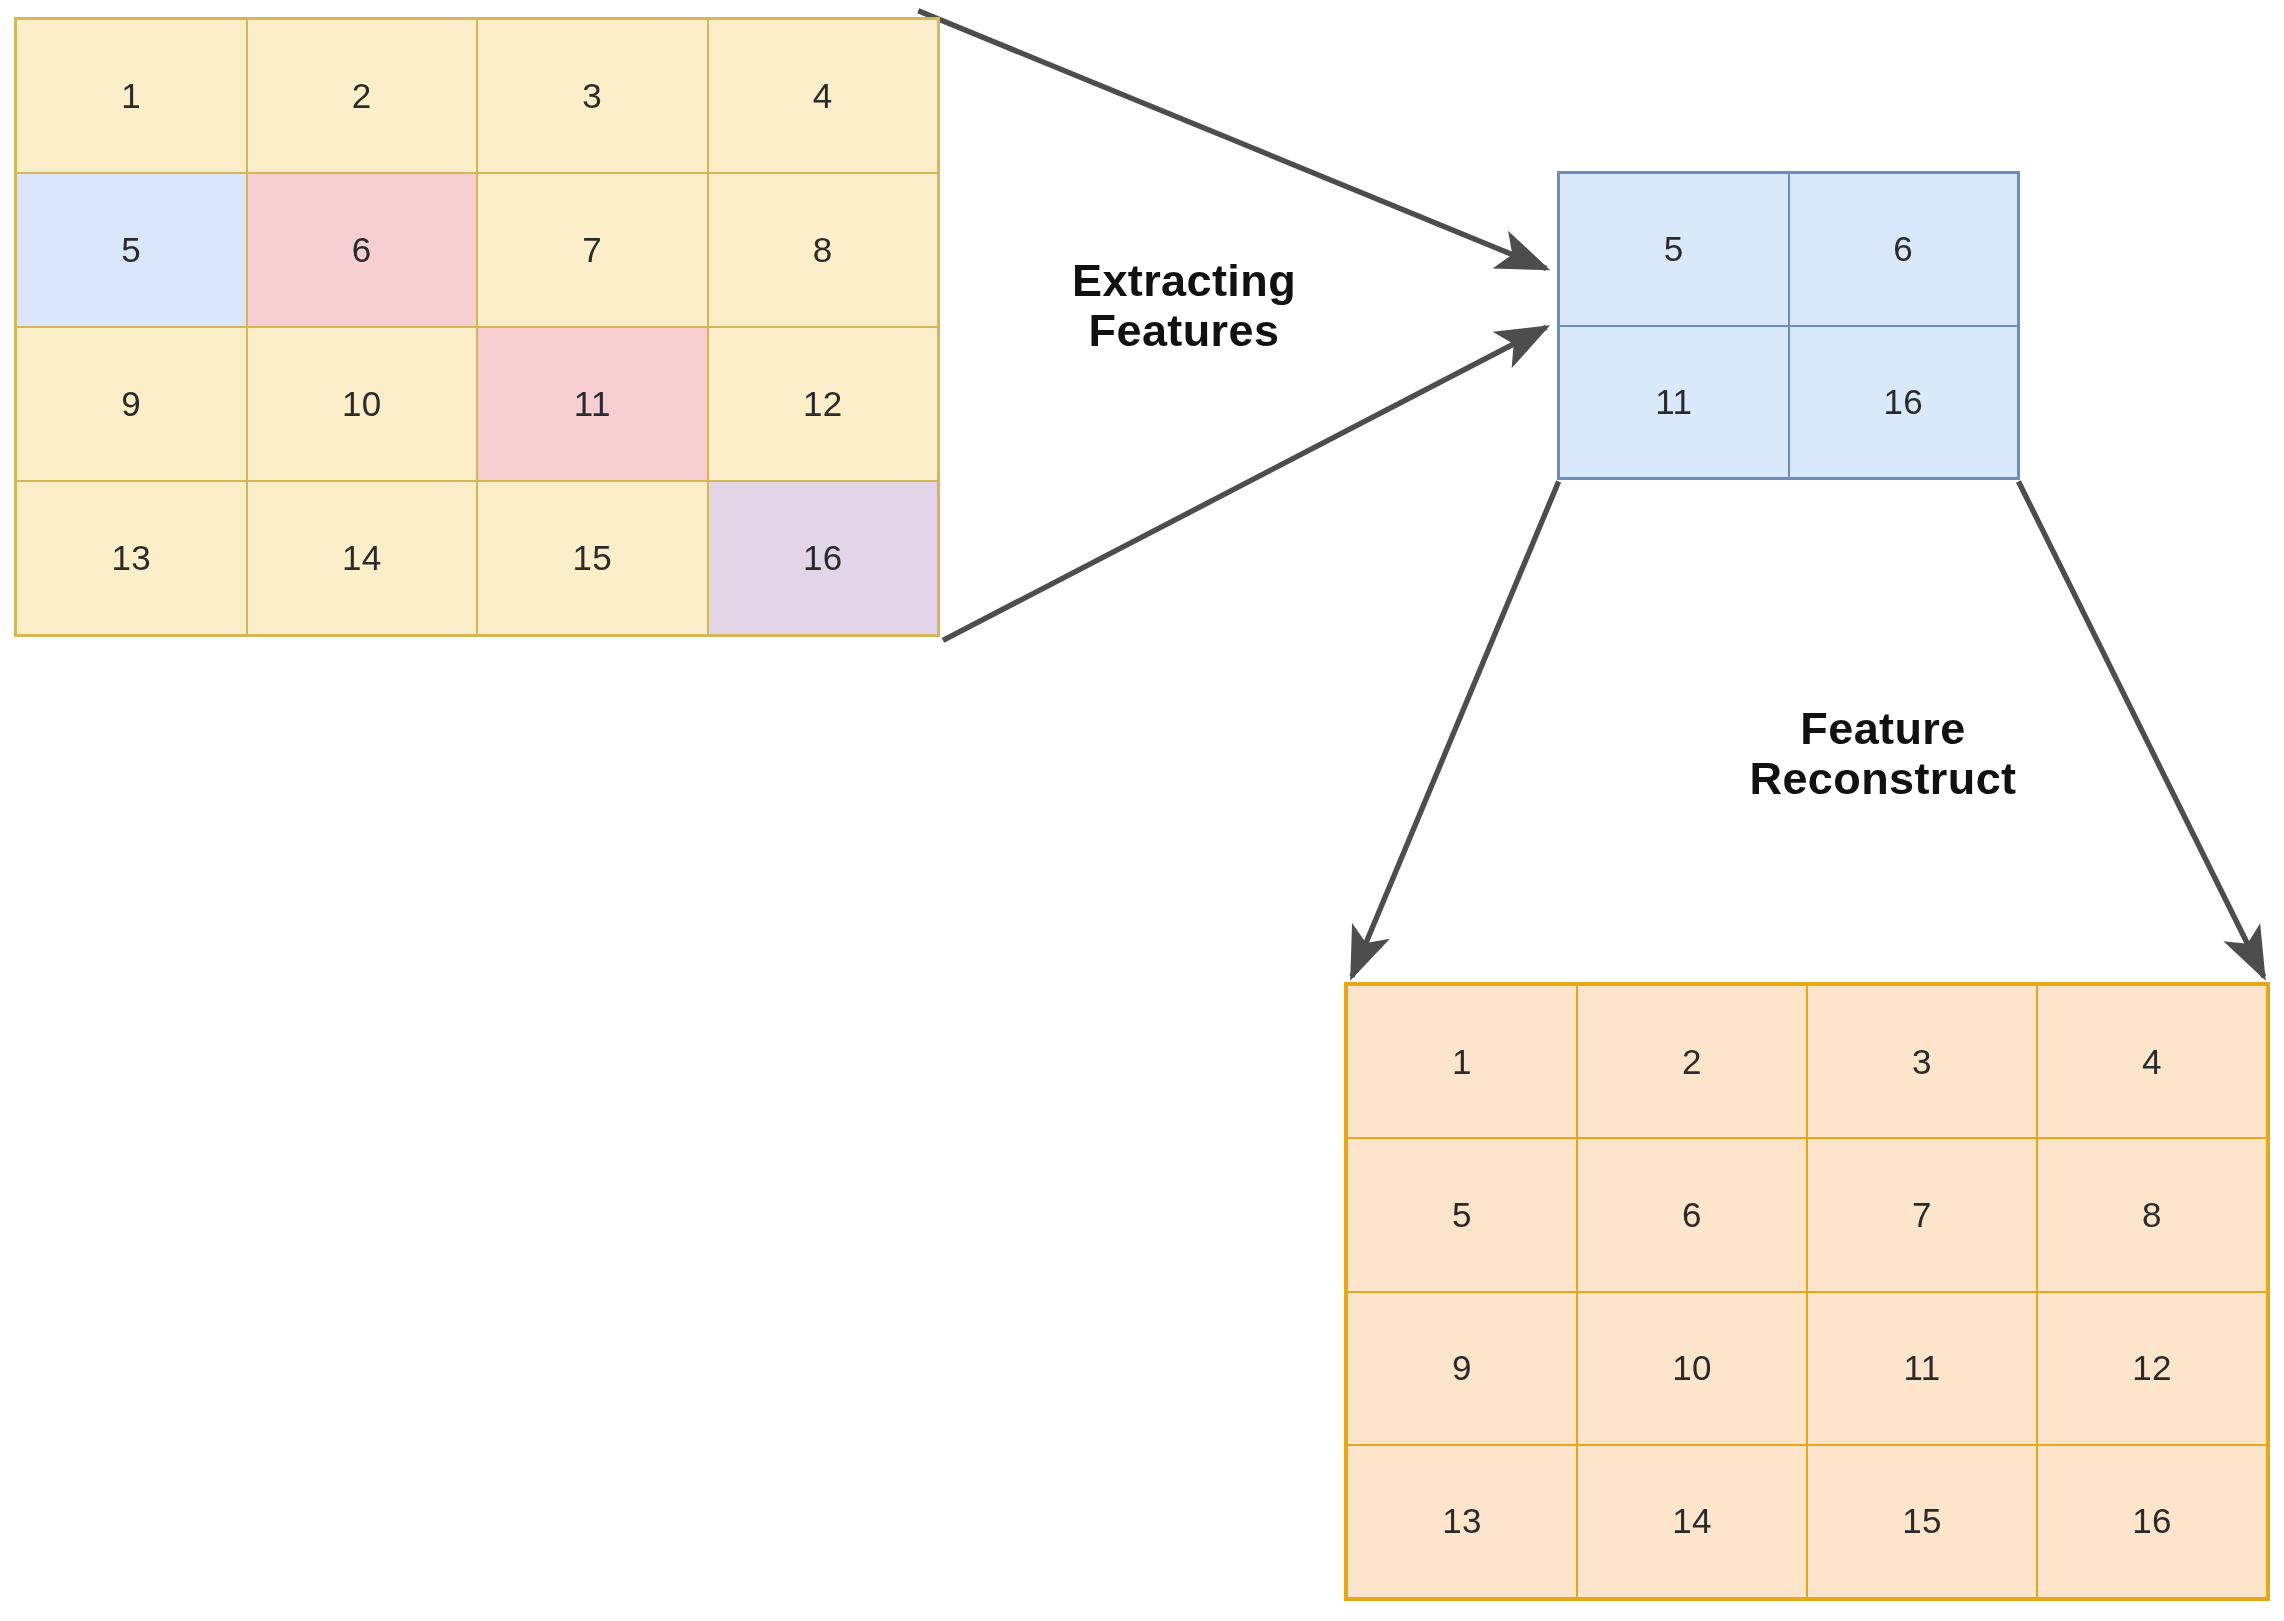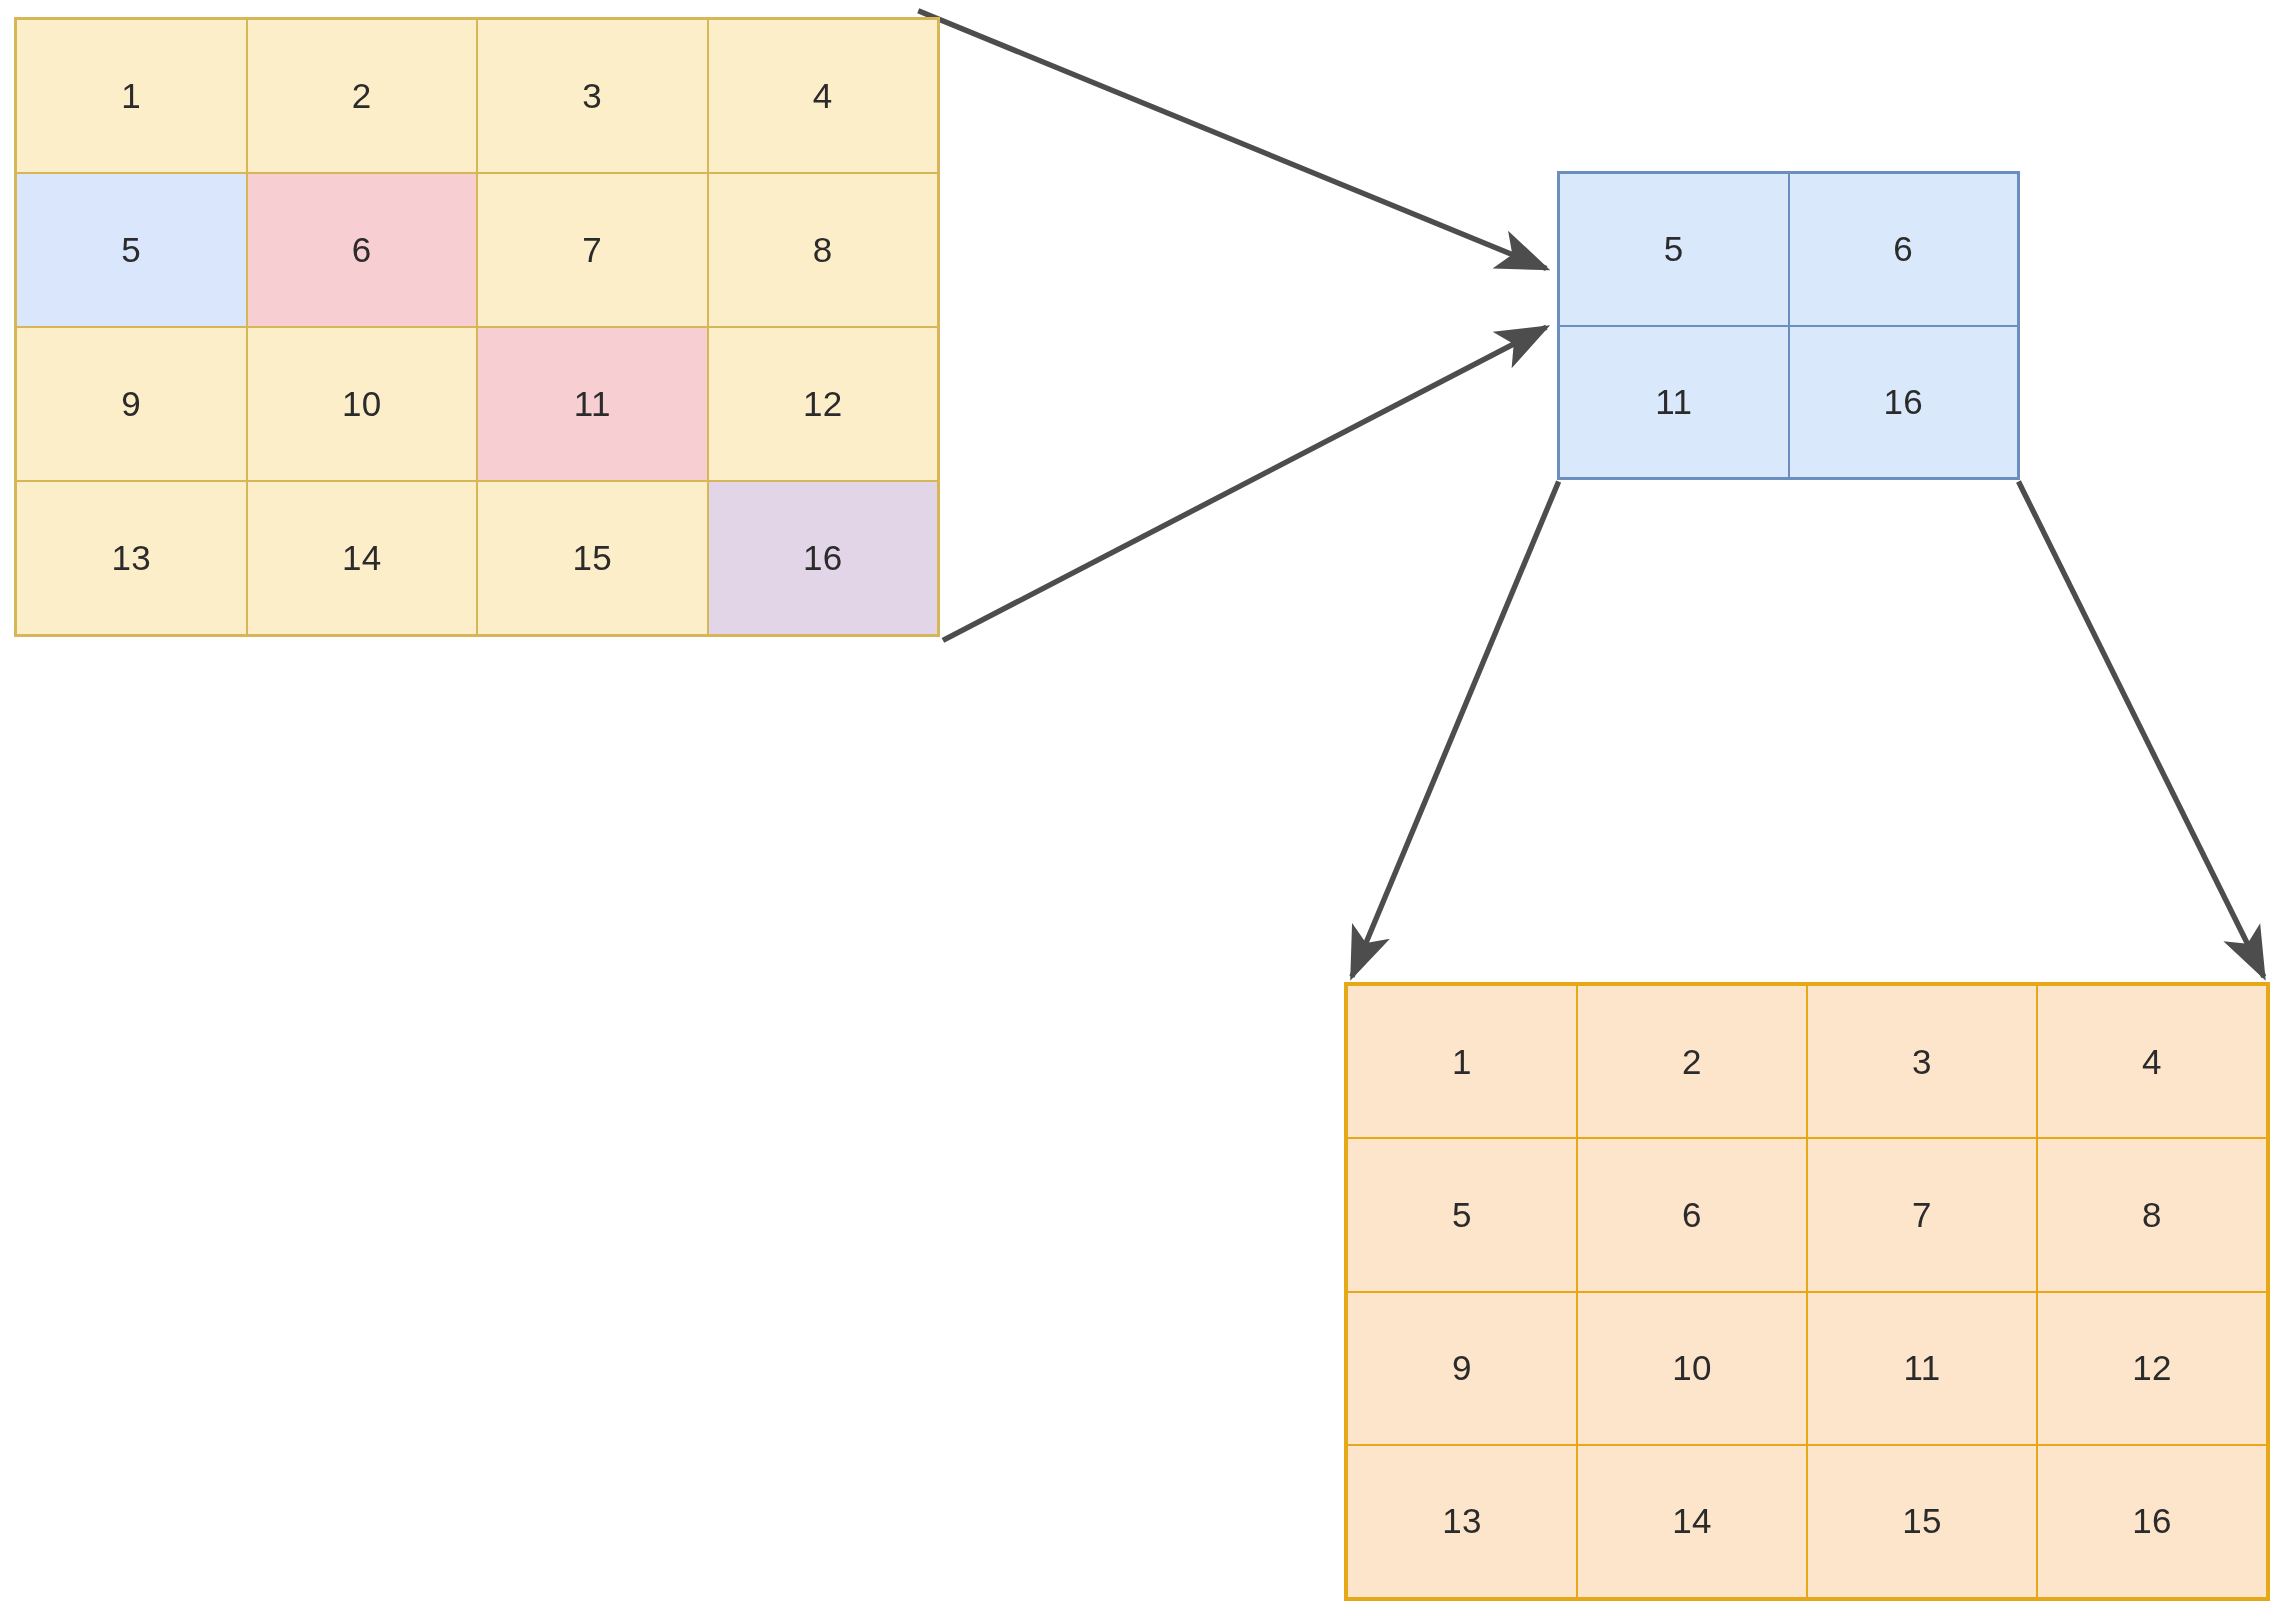--- a/index.html
+++ b/index.html
@@ -145,28 +145,32 @@
     <div class="cell">9</div>
     <div class="cell">10</div>
     <div class="cell hl-pink">11</div>
     <div class="cell">12</div>
     <div class="cell">13</div>
     <div class="cell">14</div>
     <div class="cell">15</div>
     <div class="cell hl-purple">16</div>
   </div>
 
+  <div class="flow-label" id="label-extracting">Extracting
+Features</div>
 
   <div class="grid" id="feature-grid">
     <div class="cell">5</div>
     <div class="cell">6</div>
     <div class="cell">11</div>
     <div class="cell">16</div>
   </div>
 
+  <div class="flow-label" id="label-reconstruct">Feature
+Reconstruct</div>
 
   <div class="grid" id="reconstruct-grid">
     <div class="cell">1</div>
     <div class="cell">2</div>
     <div class="cell">3</div>
     <div class="cell">4</div>
     <div class="cell">5</div>
     <div class="cell">6</div>
     <div class="cell">7</div>
     <div class="cell">8</div>

